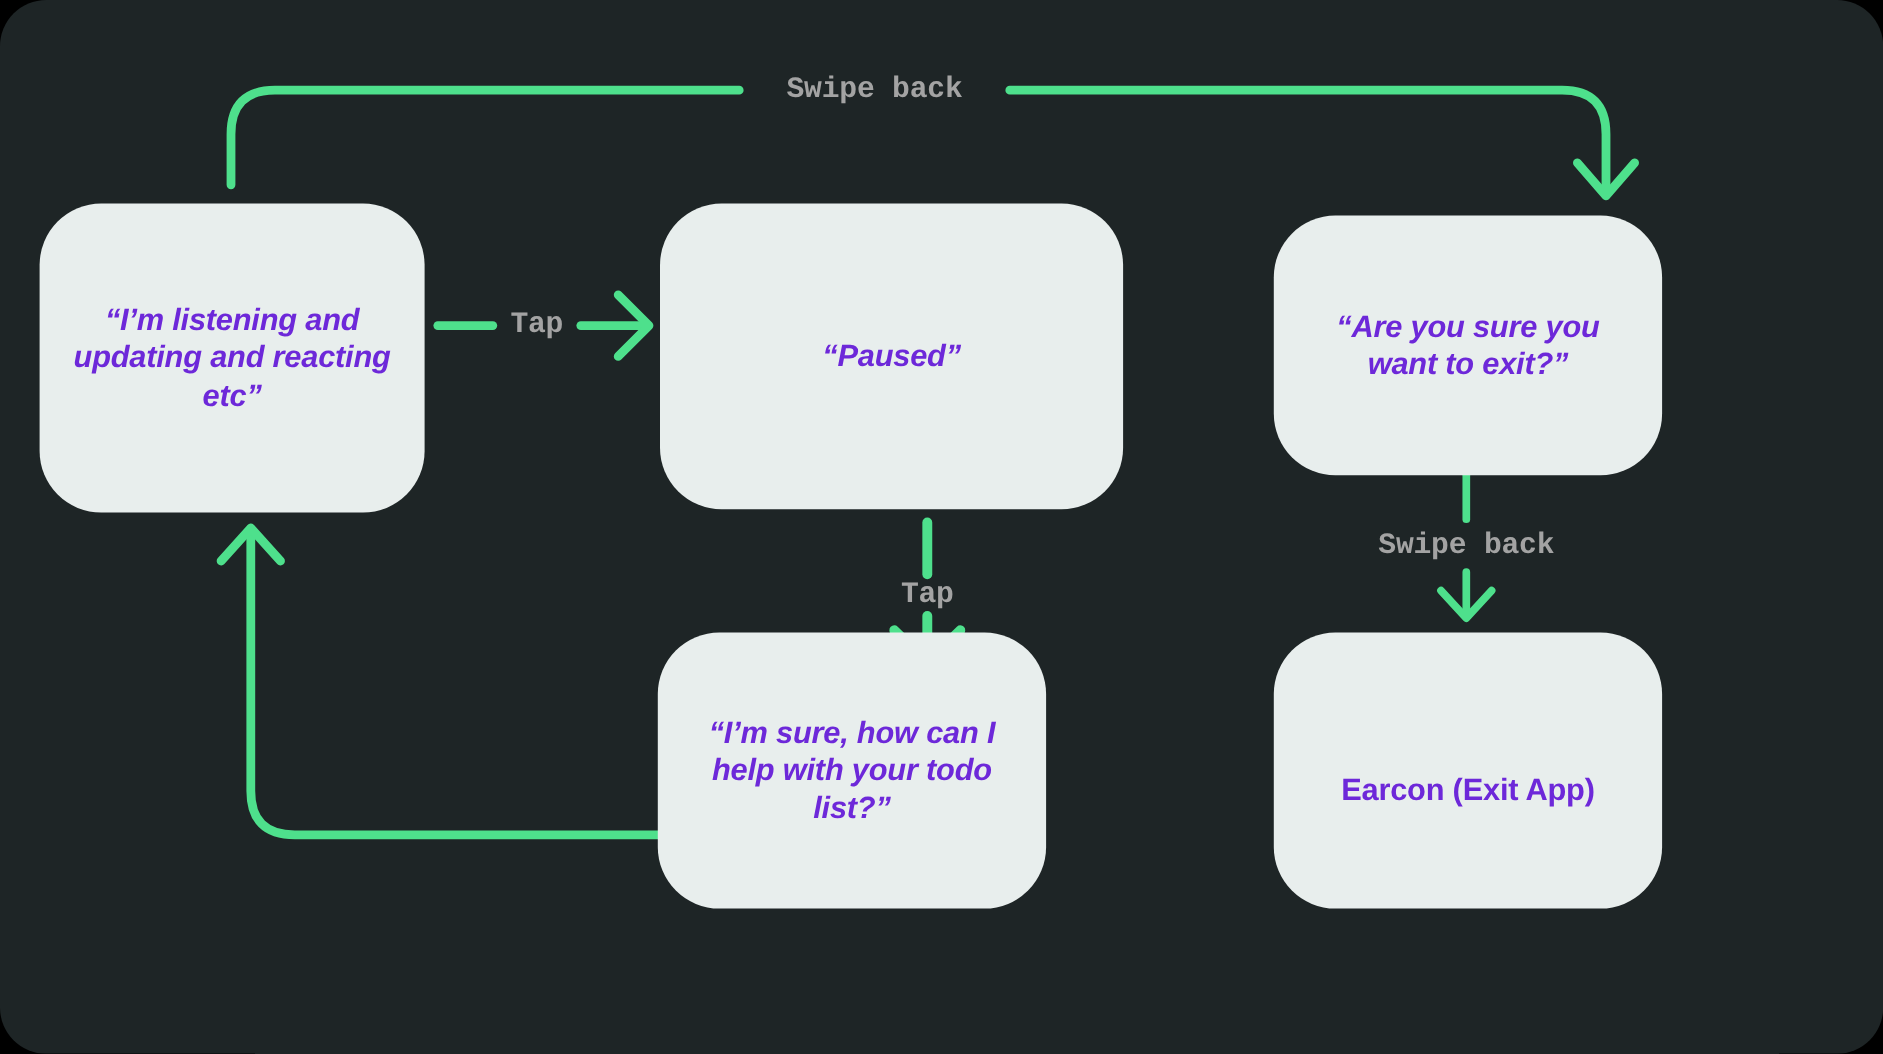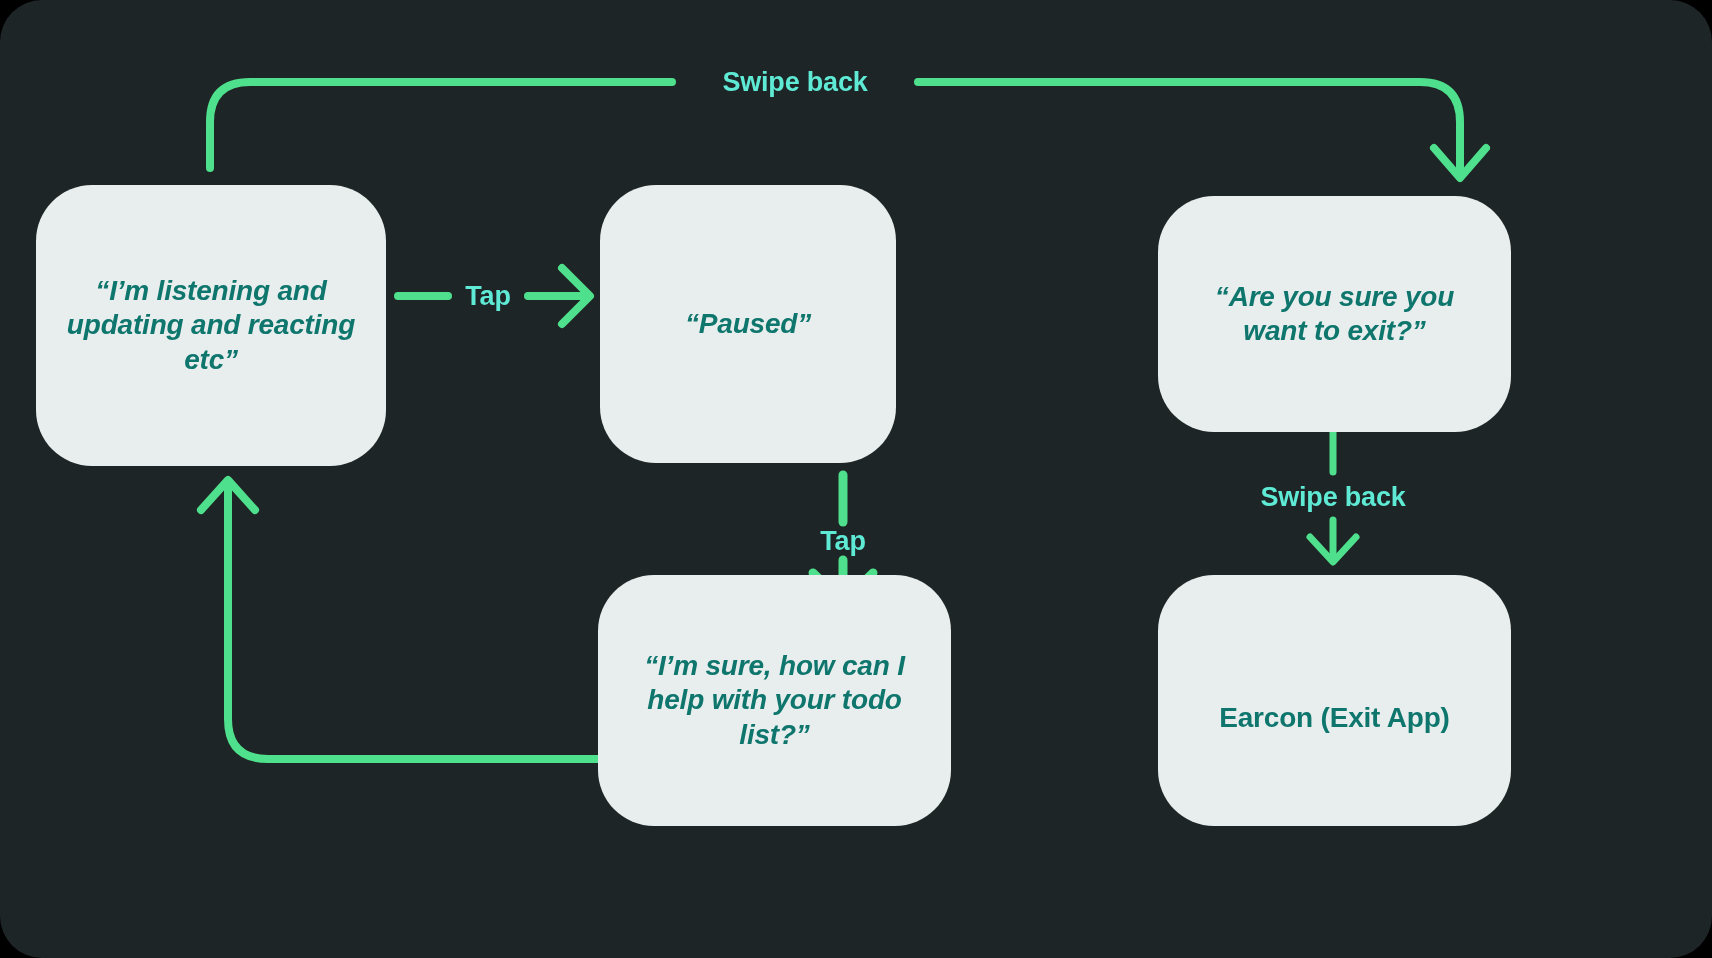--- a/index.html
+++ b/index.html
@@ -37,34 +37,34 @@
     justify-content: center;
     box-sizing: border-box;
     padding: 0 26px;
   }
   .node-label {
     font-family: "Liberation Sans", sans-serif;
     font-weight: bold;
     font-style: italic;
     font-size: 28px;
     line-height: 1.22;
-    color: #0f766e;
+    color: #6d28d9;
     text-align: center;
     letter-spacing: -0.2px;
   }
   .node-label.plain {
     font-style: normal;
     margin-top: 36px;
   }
   .edge-label {
     position: absolute;
-    font-family: Liberation Sans, sans-serif;
+    font-family: Liberation Mono, monospace;
     font-weight: bold;
     font-size: 27px;
-    color: #5eead4;
+    color: #a3a3a3;
     letter-spacing: -0.2px;
     white-space: nowrap;
     transform: translate(-50%, -50%);
     text-align: right;
   }
 </style>
 </head>
 <body>
 
 <div id="canvas">
@@ -88,21 +88,21 @@
 
     <path d="M 1333 432 L 1333 472" fill="none" stroke="#4ee08c" stroke-width="7" stroke-linecap="round"></path>
     <path d="M 1333 520 L 1333 560" fill="none" stroke="#4ee08c" stroke-width="7" stroke-linecap="round"></path>
     <path d="M 1310 537 L 1333 562 L 1356 537" fill="none" stroke="#4ee08c" stroke-width="7" stroke-linecap="round" stroke-linejoin="round"></path>
   </svg>
 
   <div class="node" style="left:36px; top:185px; width:350px; height:281px;">
     <span class="node-label">“I’m listening and updating and reacting etc”</span>
   </div>
 
-  <div class="node" style="left:600px; top:185px; width:296px; height:278px;">
+  <div class="node" style="left:600px; top:185px; width:421px; height:278px;">
     <span class="node-label">“Paused”</span>
   </div>
 
   <div class="node" style="left:1158px; top:196px; width:353px; height:236px;">
     <span class="node-label">“Are you sure you want to exit?”</span>
   </div>
 
   <div class="node" style="left:598px; top:575px; width:353px; height:251px;">
     <span class="node-label">“I’m sure, how can I help with your todo list?”</span>
   </div>

